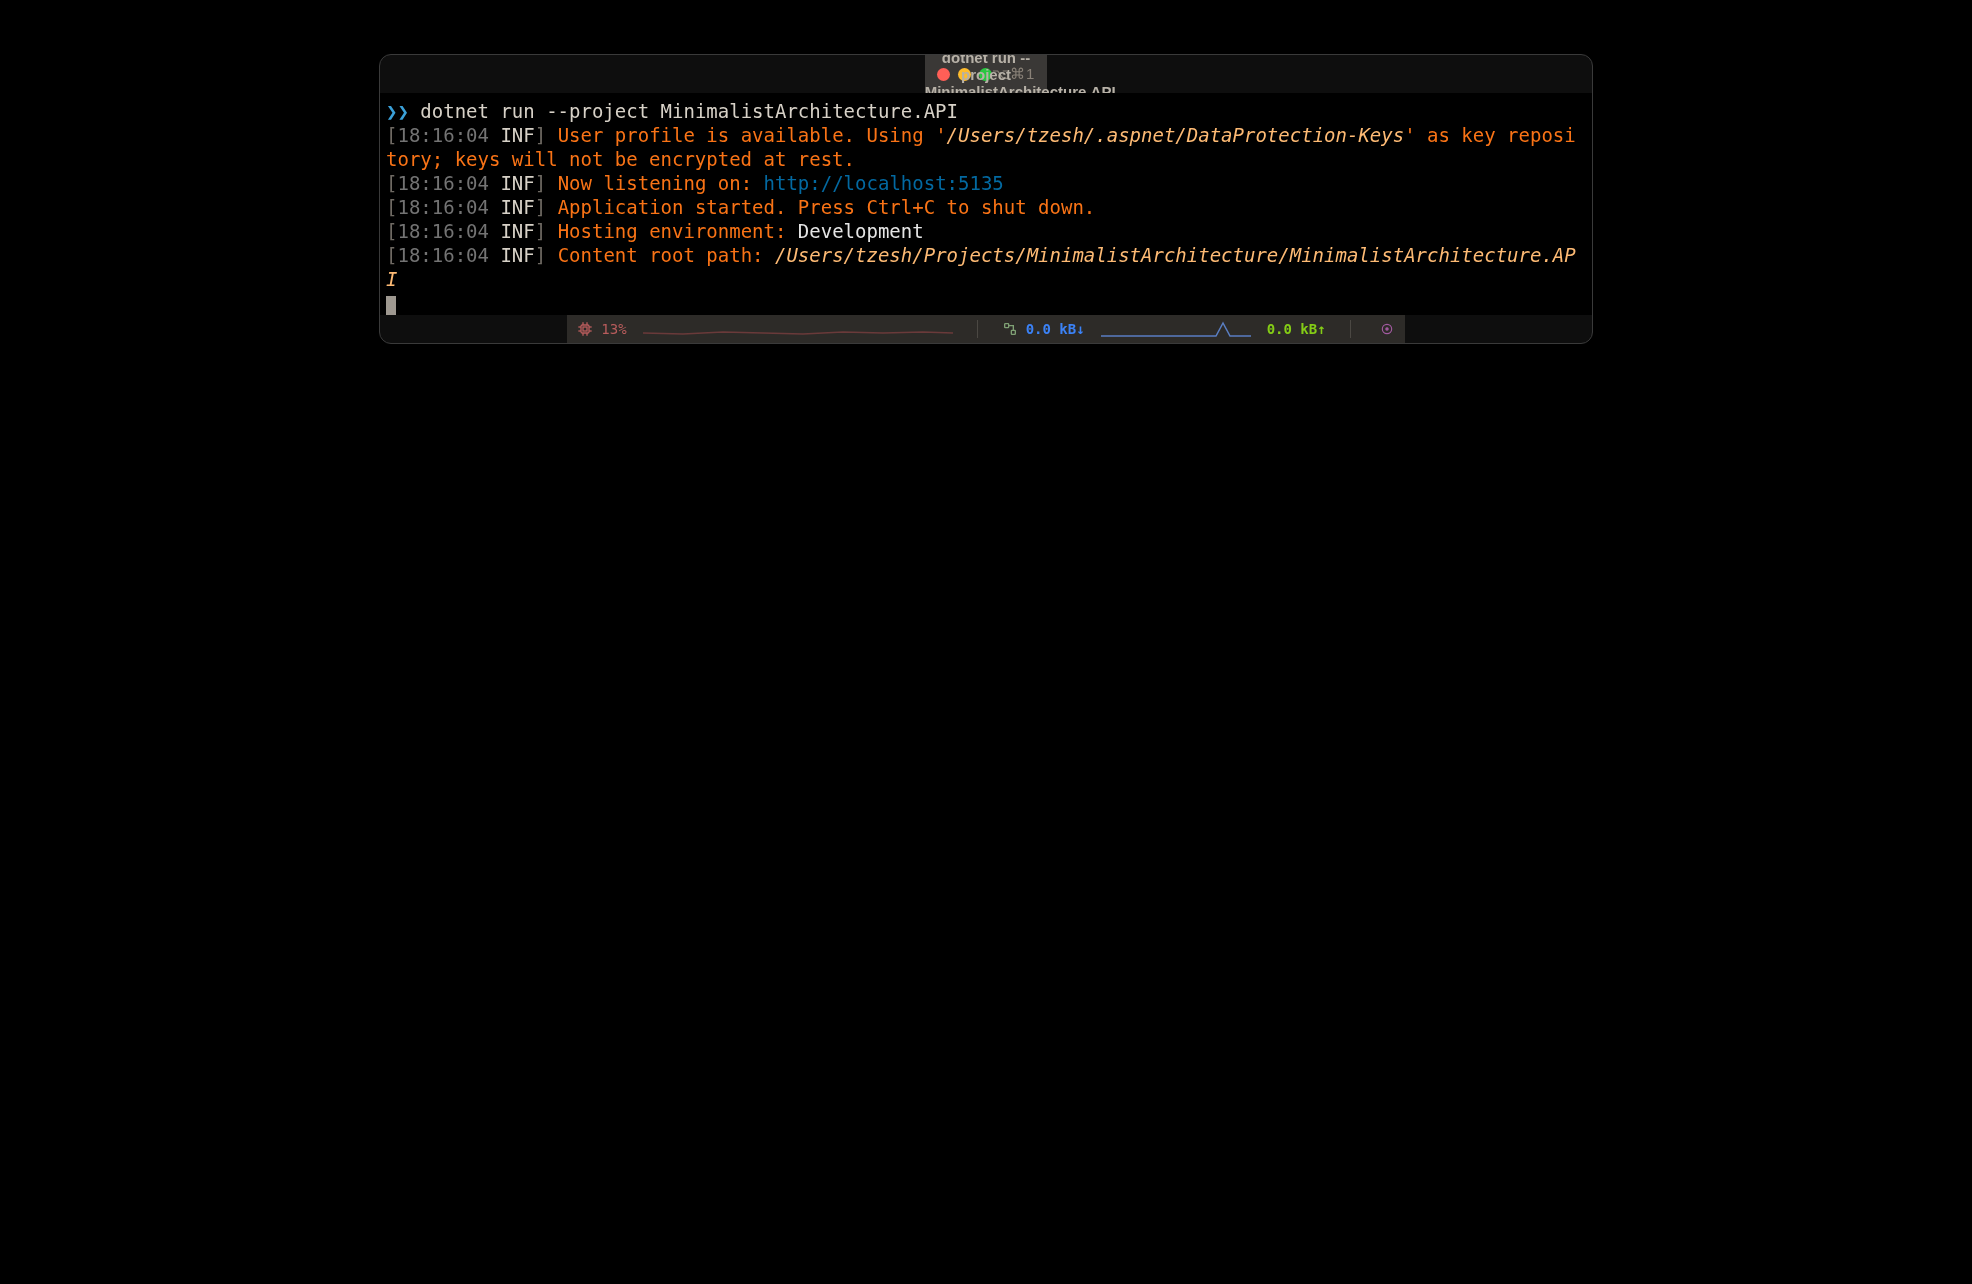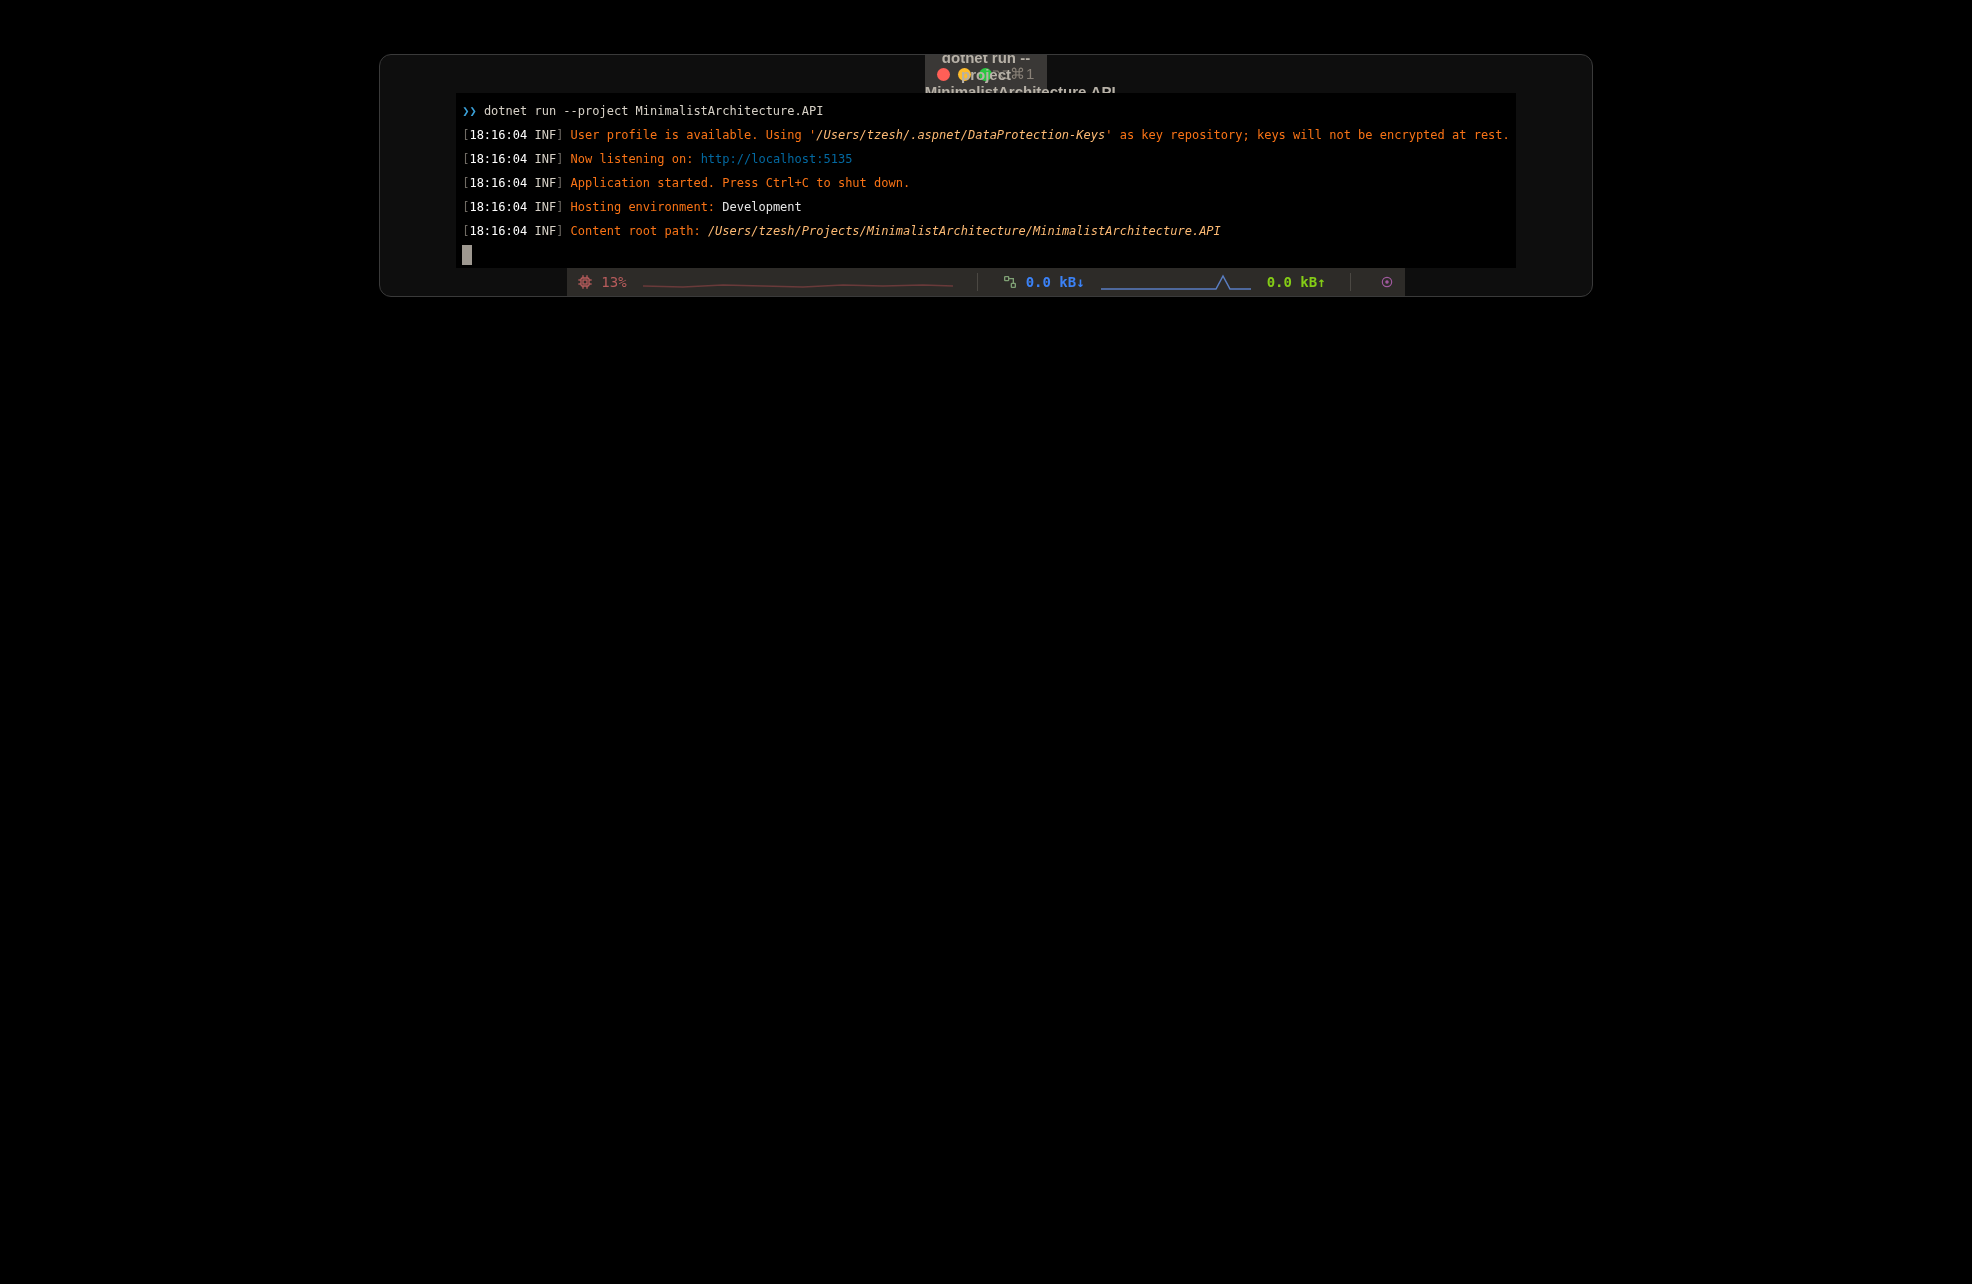--- a/index.html
+++ b/index.html
@@ -59,33 +59,33 @@
     margin-left: auto;
     color: #8a8278;
     font-size: 15px;
     font-family: -apple-system, BlinkMacSystemFont, "Segoe UI", sans-serif;
     letter-spacing: 1px;
   }
   .term-body {
     background: #000000;
     flex: 1;
     padding: 6px 6px 0 6px;
-    font-size: 12px;
+    font-size: 19px;
     line-height: 24px;
     color: #d7d1c7;
     white-space: pre-wrap;
     word-break: break-all;
     height: 662px;
     overflow: hidden;
     position: relative;
   }
   .prompt-chevrons { color: #3aa0d8; font-weight: bold; }
   .cmd             { color: #d7d1c7; }
   .dim-bracket     { color: #6f6a63; }
-  .time            { color: #ffffff; }
+  .time            { color: #737373; }
   .level-inf       { color: #d7d1c7; }
   .msg             { color: #f97316; }
   .path-cyan       { color: #fdba74; font-style: italic; }
   .url-cyan        { color: #0369a1; }
   .env-cyan        { color: #e5e5e5; }
   .cursor {
     display: inline-block;
     width: 10px;
     height: 20px;
     background: #9e9890;

